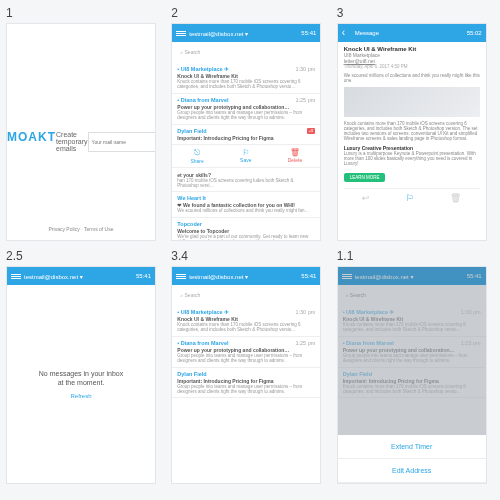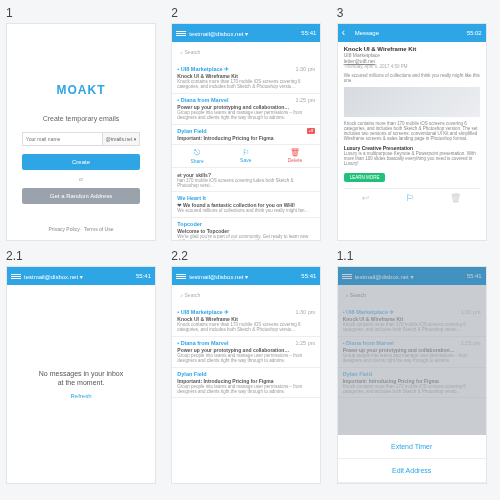--- a/index.html
+++ b/index.html
@@ -21,21 +21,21 @@
   .item .time { color: #aaa; }
   .item .subj { font-size: 5px; color: #555; font-weight: 600; margin-top: 1px; }
   .item .prev { font-size: 4.5px; color: #999; line-height: 1.2; }
   .actions { display: flex; justify-content: space-around; border-bottom: 1px solid #eee; padding: 3px 0; }
   .act { text-align: center; font-size: 5px; }
   .act .ic { font-size: 8px; }
   .act.share { color: #2ea6e6; }
   .act.save { color: #2ea6e6; }
   .act.del { color: #f05a5a; }
   
-  .s1 { display: flex; flex-direction: column; align-items: center; padding-top: 28px; justify-content: center; }
+  .s1 { display: flex; flex-direction: row; align-items: center; padding-top: 28px; }
   .logo { color: #2ea6e6; font-weight: 700; font-size: 12px; letter-spacing: 1px; margin-bottom: 18px; }
   .tag { font-size: 7px; color: #666; margin-bottom: 10px; }
   .inrow { display: flex; width: 80%; margin-bottom: 8px; }
   .inrow input { flex: 1; border: 1px solid #ddd; font-size: 5px; padding: 3px; }
   .inrow .dom { border: 1px solid #ddd; border-left: none; font-size: 5px; padding: 3px; background: #f7f7f7; color: #666; }
   .btn { width: 80%; padding: 5px; font-size: 6px; text-align: center; border-radius: 2px; margin-bottom: 6px; }
   .btn.primary { background: #2ea6e6; color: #fff; }
   .btn.secondary { background: #9aa2ab; color: #fff; }
   .or { font-size: 5px; color: #aaa; margin-bottom: 6px; }
   .links { position: absolute; bottom: 8px; width: 100%; text-align: center; font-size: 5px; color: #888; }
@@ -183,21 +183,21 @@
       <div class="msgactions">
         <div>↩</div>
         <div class="bm">⚐</div>
         <div>🗑</div>
       </div>
     </div>
   </div>
 </div>
 
 <div class="cell">
-  <div class="num">2.1</div>
+  <div class="num">2.5</div>
   <div class="phone" style="display:flex;flex-direction:column">
     <div class="header">
       <div class="left">
             <div class="hamburger">
               <div></div>
               <div></div>
               <div></div>
             </div>
             <span>testmail@disbox.net ▾</span>
           </div>
@@ -205,21 +205,21 @@
     </div>
     <div class="empty">
       <div class="t" style="white-space:pre-line">No messages in your inbox
 at the moment.</div>
       <div class="r">Refresh</div>
     </div>
   </div>
 </div>
 
 <div class="cell">
-  <div class="num">2.2</div>
+  <div class="num">3.4</div>
   <div class="phone">
     <div class="header">
       <div class="left">
             <div class="hamburger">
               <div></div>
               <div></div>
               <div></div>
             </div>
             <span>testmail@disbox.net ▾</span>
           </div>

